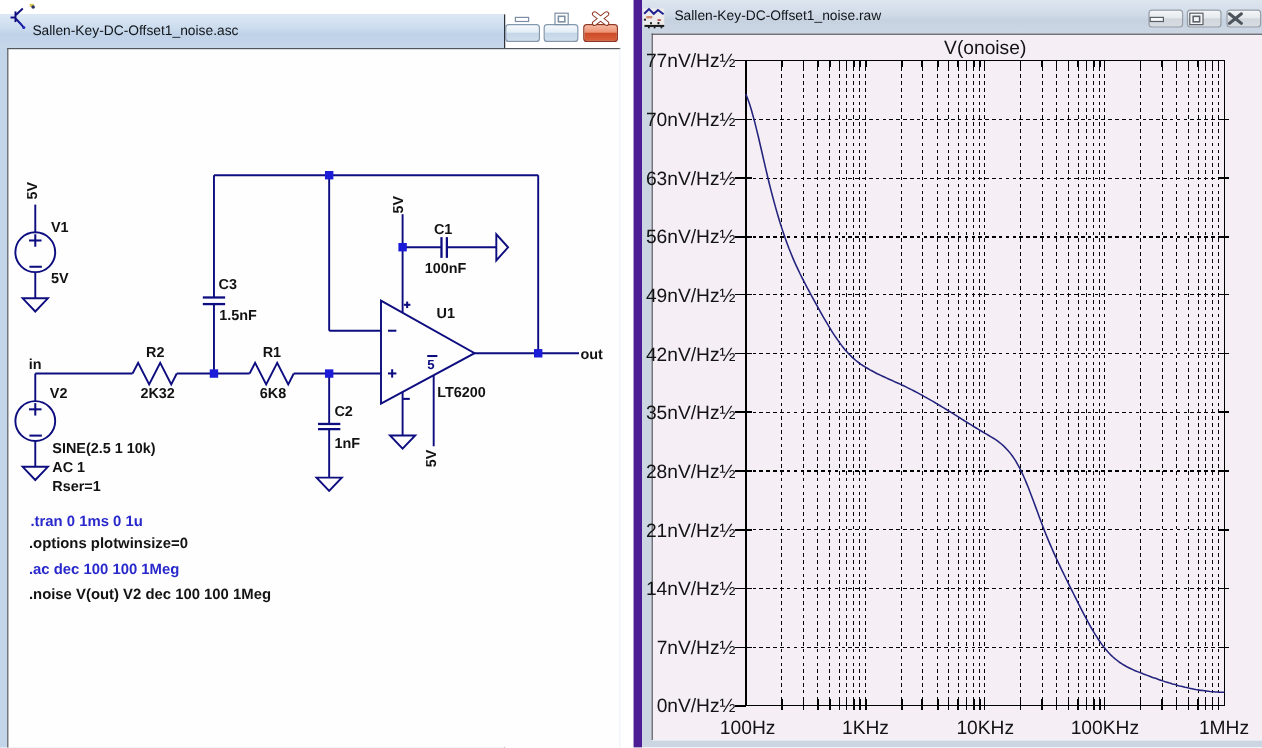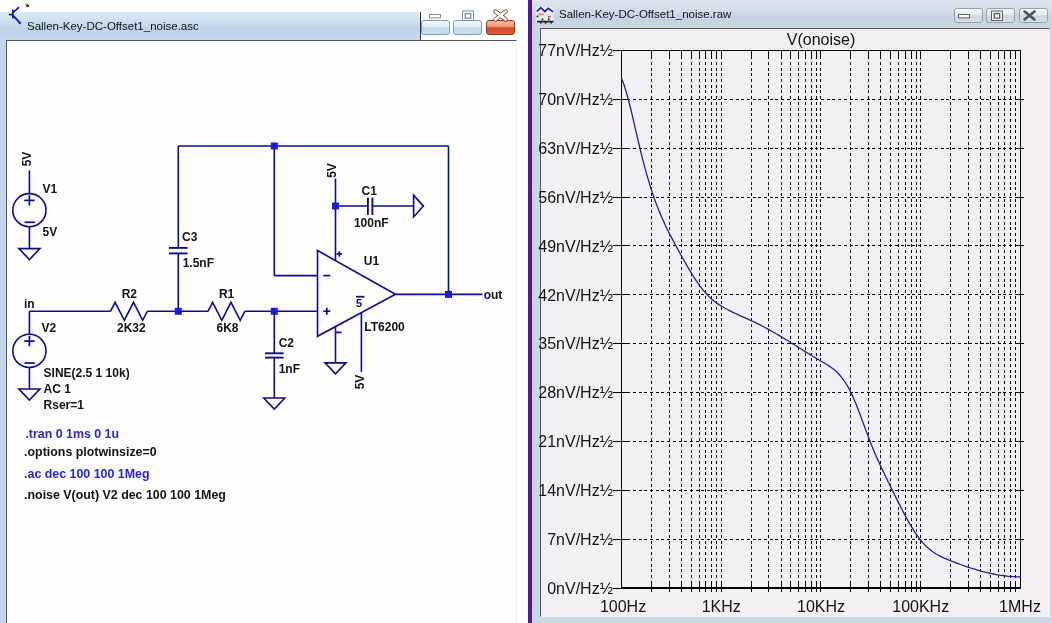--- a/index.html
+++ b/index.html
@@ -1,20 +1,20 @@
 <!DOCTYPE html>
 <html><head><meta charset="utf-8">
 <style>
 * { margin:0; padding:0; box-sizing:border-box; }
 html,body { -webkit-font-smoothing:antialiased; width:1052px; height:623px; overflow:hidden; background:#fff;
   font-family:"Liberation Sans", sans-serif; }
 #wrap { position:relative; width:1052px; height:623px; }
 .win { position:absolute; top:0; height:623px; }
 #lw { left:0; width:421px; background:#c3d5e9; border-right:1px solid #2e3338;margin-top:12px; }
-#rw { left:528px; width:524px; background:#ccd6e2; border-left:4px solid #4c1d95; }
+#rw { left:528px; width:524px; background:#ccd6e2; border-left:7px solid #4c1d95; }
 .tbar { position:absolute; left:0; top:0; right:0; height:28px; }
 #lw .tbar { background:linear-gradient(#dce8f5 0%, #ccdcee 40%, #bfd2e8 60%, #c6d7ea 100%); }
 #rw .tbar { background:linear-gradient(#dde5ef 0%, #d2dce9 40%, #c7d2e1 60%, #ccd6e3 100%); }
 .ttext { position:absolute; top:8px; font-size:11.5px; color:#101418; white-space:nowrap; }
 .client { position:absolute; border:1px solid; border-color:#53565b #eef3f8 #eef3f8 #53565b; }
 #lw .client { left:6px; top:28px; width:511px; height:589px; background:#fefefe; }
 #rw .client { left:8px; top:28px; width:510px; height:589px; background:#f5eef5; }
 .btn { position:absolute; top:8px; width:29px; height:15px; border-radius:3px; border:1px solid; }
 .bA { background:linear-gradient(#f5fafd 0%, #e2edf6 45%, #c5d6e7 52%, #cfdfee 100%); border-color:#8397ad; }
 .bC { background:linear-gradient(#f6b8a1 0%, #ec9273 45%, #ce4a28 52%, #d8603a 100%); border-color:#8e3722; }

